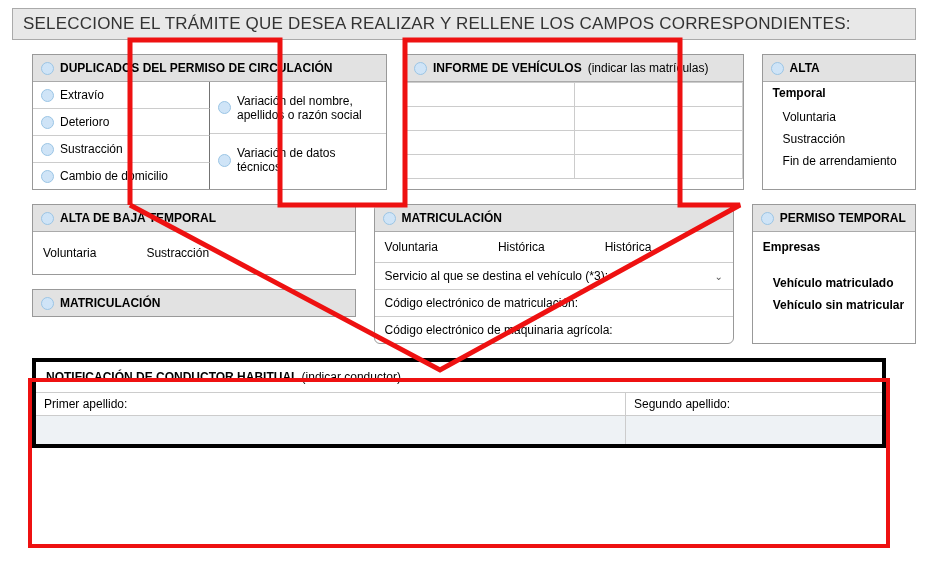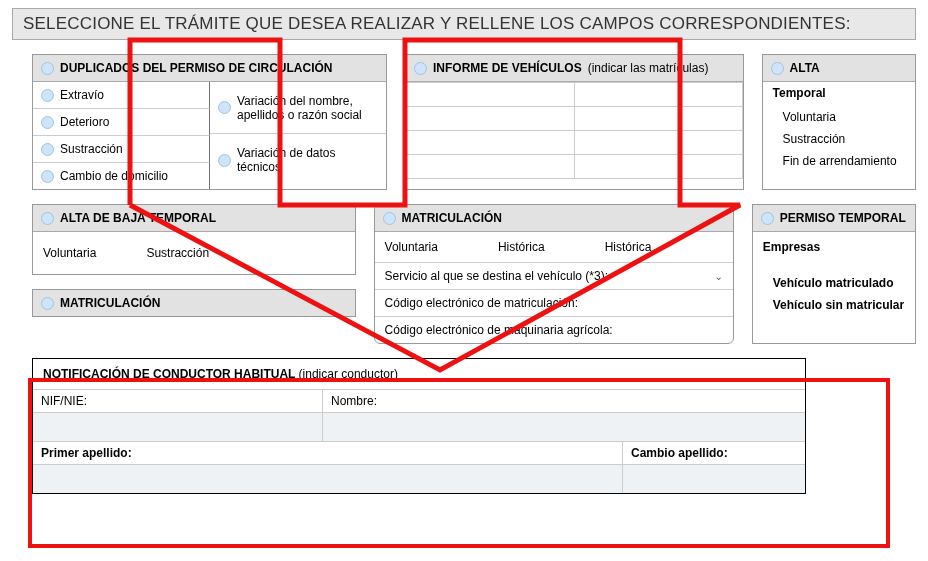--- a/index.html
+++ b/index.html
@@ -87,21 +87,21 @@
   .matr-line { padding: 6px 10px; border-bottom: 1px solid #ccc; display: flex; align-items: center; justify-content: space-between;}
   .matr-line:last-child { border-bottom: none; }
   .chev { font-size: 10px; color: #555; }
   
   .perm { width: 180px; overflow: hidden; }
   .perm-body { padding: 8px 10px; }
   .perm-body .sub { font-weight: bold; margin-bottom: 18px; }
   .perm-body .item { padding: 4px 0 4px 10px; white-space: nowrap; font-weight: bold; }
   
   .notif-wrap { margin: 0px 12px 0 32px; }
-  .notif { border: 1px solid #000000; width: 774px; }
+  .notif { border: 4px solid #000000; width: 854px; }
   .notif-header { padding: 8px 10px; font-weight: bold; border-bottom: 1px solid #ccc;}
   .notif-row { display: flex; }
   .cell {
     border-right: 1px solid #ccc;
     display: flex; flex-direction: column;
   }
   .cell:last-child { border-right: none; }
   .cell-label { padding: 4px 8px; border-bottom: 1px solid #ccc; }
   .cell-input { background: #eef2f5; height: 28px; }
   .notif-row + .notif-row { border-top: 1px solid #ccc; font-weight: bold; }
@@ -261,36 +261,26 @@
   </div>
 </div>
 
 <div class="notif-wrap">
   <div class="notif">
     <div class="notif-header">
       <span>NOTIFICACIÓN DE CONDUCTOR HABITUAL</span>
       <span class="thin">(indicar conductor)</span>
     </div>
     <div class="notif-row">
-      <div class="cell" style="width:290px">
-        <div class="cell-label">NIF/NIE:</div>
-        <div class="cell-input"></div>
-      </div>
-      <div class="cell" style="flex:1">
-        <div class="cell-label">Nombre:</div>
-        <div class="cell-input"></div>
-      </div>
-    </div>
-    <div class="notif-row">
       <div class="cell" style="width:590px">
         <div class="cell-label">Primer apellido:</div>
         <div class="cell-input"></div>
       </div>
       <div class="cell" style="flex:1">
-        <div class="cell-label">Cambio apellido:</div>
+        <div class="cell-label">Segundo apellido:</div>
         <div class="cell-input"></div>
       </div>
     </div>
   </div>
 </div>
 
 <svg class="ann-svg">
   <polyline points="130,205 130,40 280,40 280,205 405,205 405,40 680,40 680,205 740,205 440,370 130,205" fill="none" stroke="#e11" stroke-width="5" stroke-linejoin="miter"></polyline>
 </svg>
 <div class="ann" style="left:28px; top:378px; width:862px; height:170px;"></div>

